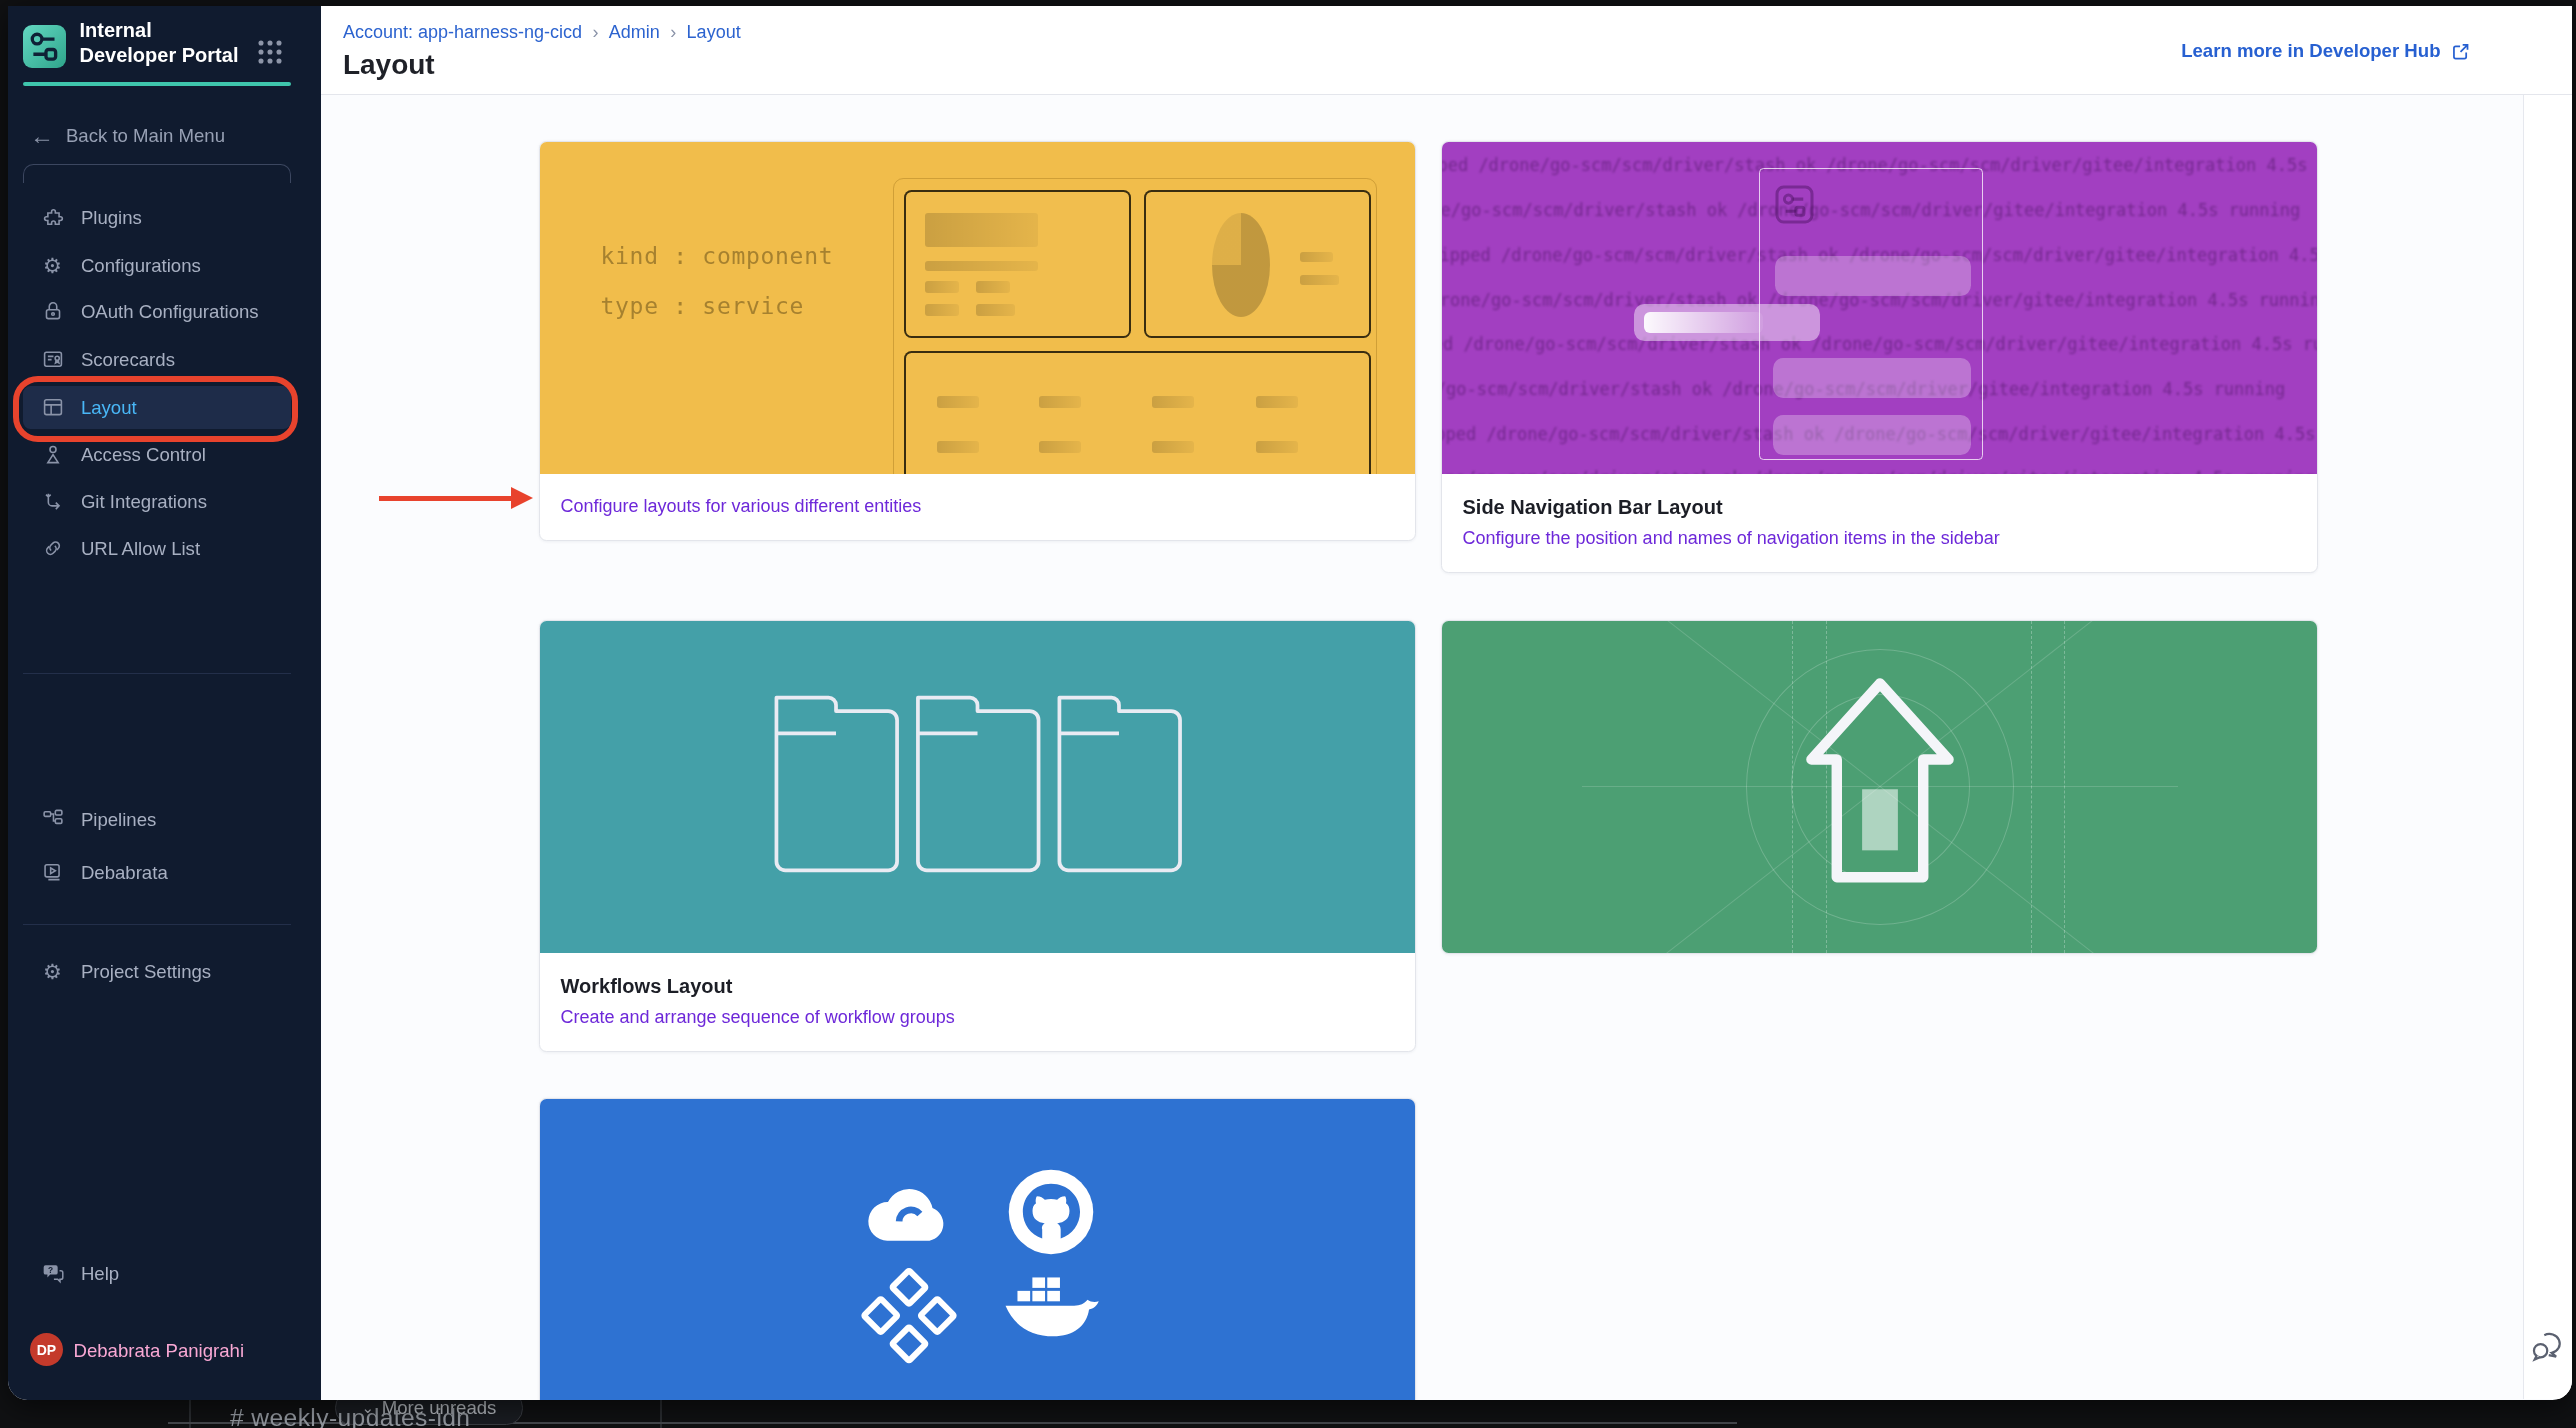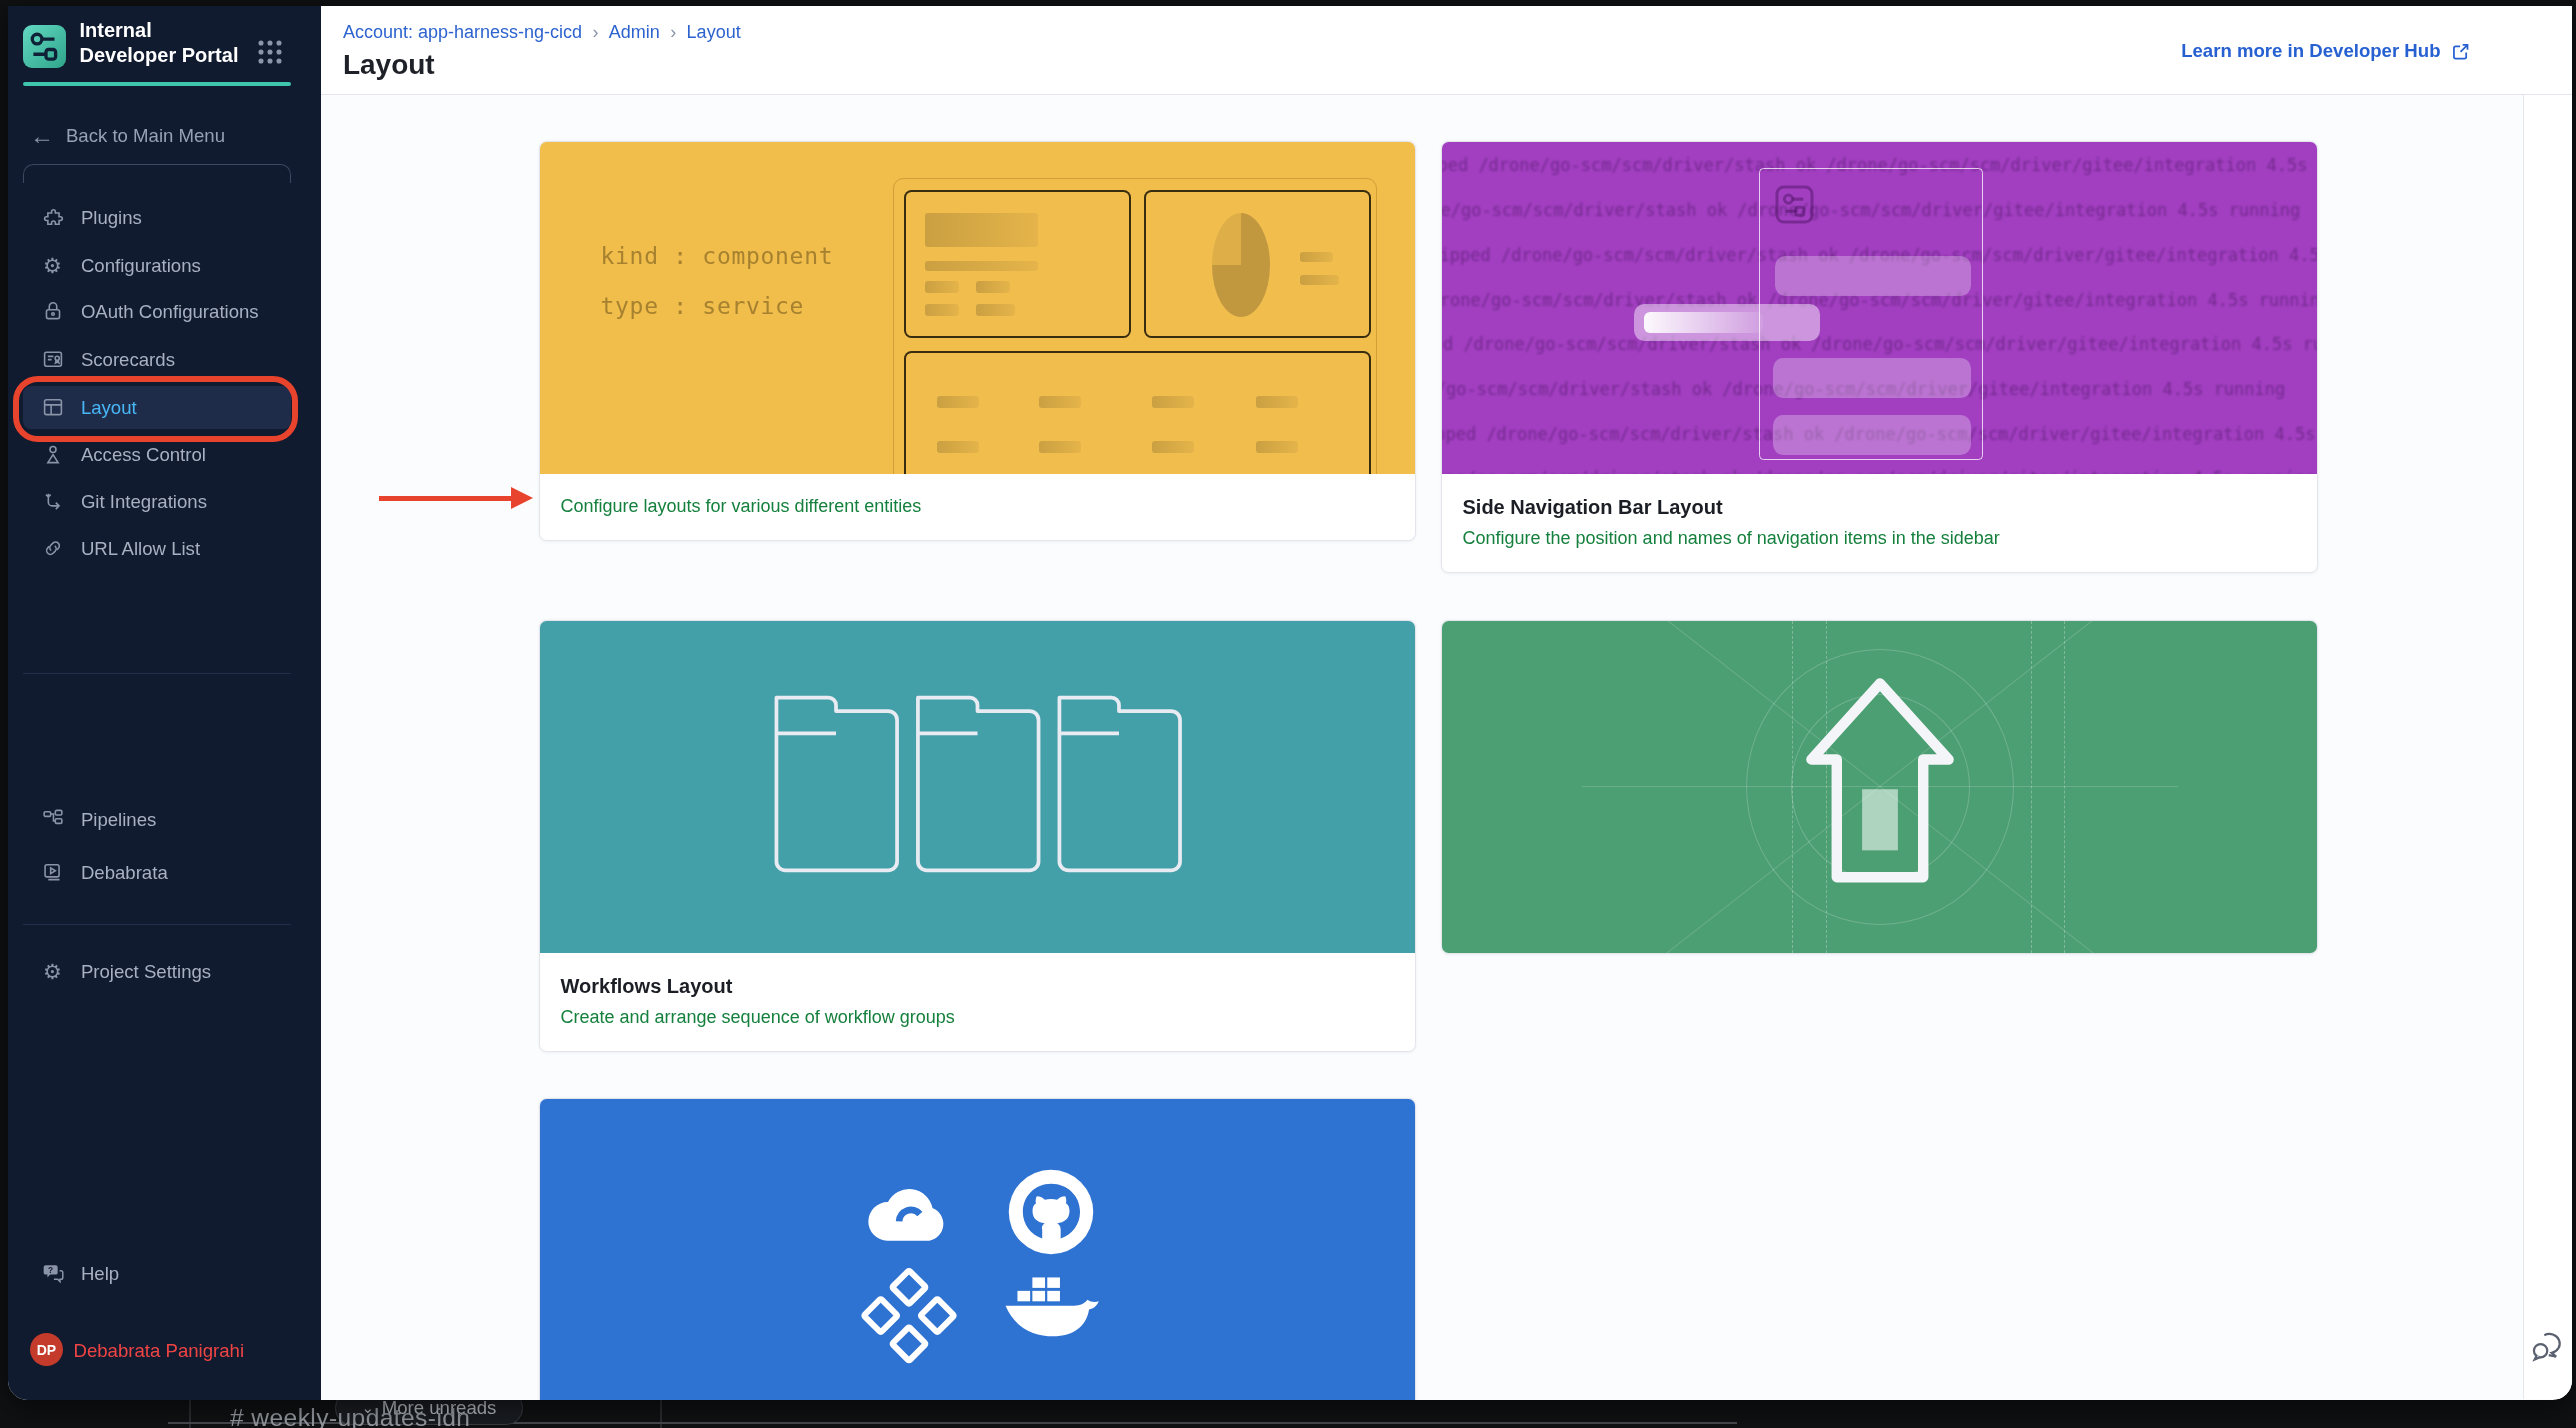--- a/index.html
+++ b/index.html
@@ -39,41 +39,41 @@
   .nav-item.selected { background:#1e2c49; color:#49b7f7; }
   .side-div { left:15px; width:268px; height:0.7px; background:#232f4a; }
   .project-box { left:36px; top:701px; width:227px; height:69px; border:1.1px solid #414d6b;
                  border-radius:7.5px; cursor:pointer; }
   .project-eyebrow { left:45px; top:10.4px; font-size:12.7px; letter-spacing:1.5px; color:#8b93a7; font-weight:bold; }
   .project-name { left:18px; top:31px; font-size:20px; color:#fff; }
   .proj-stack { left:16.4px; top:9px; color:#8b93a7; }
   .proj-chev { right:12px; top:22.4px; color:#b7bdcc; }
   .avatar { left:22.4px; top:1327px; width:33px; height:33px; border-radius:50%; background:#c43a2b;
             color:#fff; font-size:14px; font-weight:bold; display:flex; align-items:center; justify-content:center; }
-  .user-name { left:66px; top:1334px; font-size:18.6px; color:#ef4444; cursor:pointer; }
+  .user-name { left:66px; top:1334px; font-size:18.6px; color:#f9a8d4; cursor:pointer; }
 
   
   #main { left:313px; top:0; width:2251px; height:1394px; }
   #header { left:0; top:0; width:2251px; height:89px; background:#fff; border-bottom:0.7px solid #e4e6ec; }
   .crumbs { left:22.4px; top:16.4px; font-size:18px; color:#2c63cf; display:flex; gap:10.4px; }
   .crumb-sep { color:#8a93a8; font-size:18px; }
   .crumb { cursor:pointer; }
   .page-title { left:22.4px; top:43px; font-size:28px; font-weight:bold; color:#1f2128; }
   .docs-link { right:101px; top:34px; color:#2760d1; font-size:18.6px; font-weight:bold; display:flex;
                gap:9px; align-items:center; cursor:pointer; }
   #right-rail { left:2202px; top:89px; width:49px; height:1304px; background:#fff; border-left:0.7px solid #e6e8ee; }
   .chat-fab { left:7.5px; top:1234px; cursor:pointer; }
 
   #content { left:0; top:89px; width:2202px; height:1304px; background:#fbfcfe; }
   .card { width:877px; background:#fff; border:0.7px solid #e3e5eb; border-radius:7.5px;
           overflow:hidden; box-shadow:0 0.7px 3px rgba(20,30,60,.06); cursor:pointer; }
   .card-img { position:relative; width:100%; height:332px; overflow:hidden; }
   .card-foot { position:relative; padding:22.4px 21px; }
   .card-title { font-size:20px; font-weight:bold; color:#1c1e26; margin-bottom:9px; }
-  .card-desc { font-size:18px; color:#15803d; }
+  .card-desc { font-size:18px; color:#6d28d9; }
 
   
   .img-catalog { background:#f1bd4b; }
   .code-line { left:61px; font-family:"DejaVu Sans Mono", monospace; font-size:23px;
                color:rgba(92,70,20,.5); letter-spacing:0.7px; }
   .wire-outer { left:353px; top:36px; width:484px; height:417px;
                 border:1.5px solid rgba(146,104,20,.35); border-radius:10.4px; }
   .wire-card { border:2.2px solid rgba(25,20,6,.85); border-radius:7.5px; background:rgba(255,255,255,.02); }
   .sk { background:linear-gradient(90deg,rgba(0,0,0,.16),rgba(0,0,0,.05)); border-radius:3px; }
   .pie { left:66px; top:21px; width:58px; height:104px; border-radius:50%;

